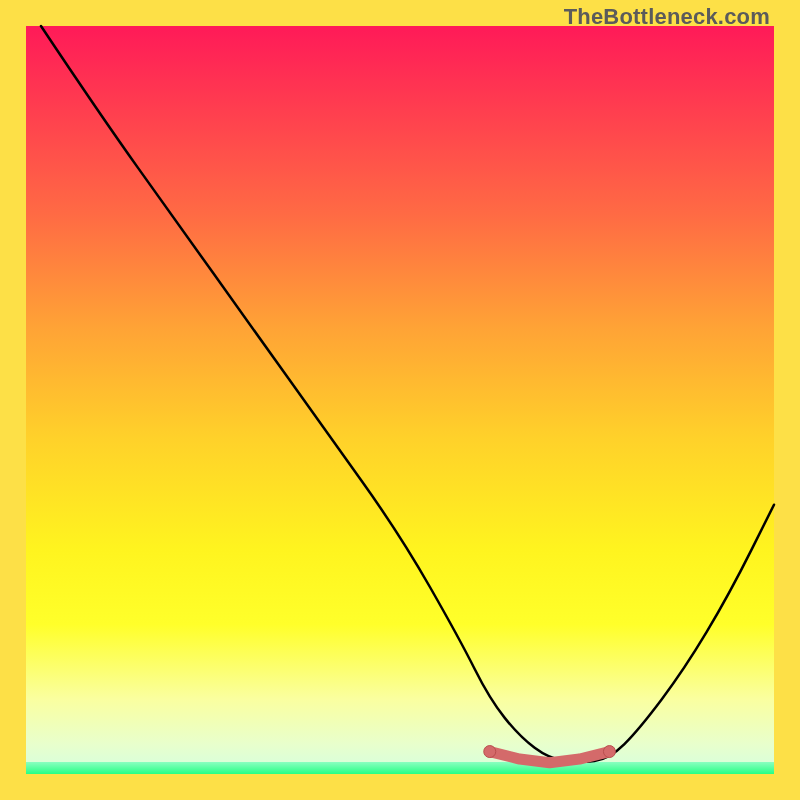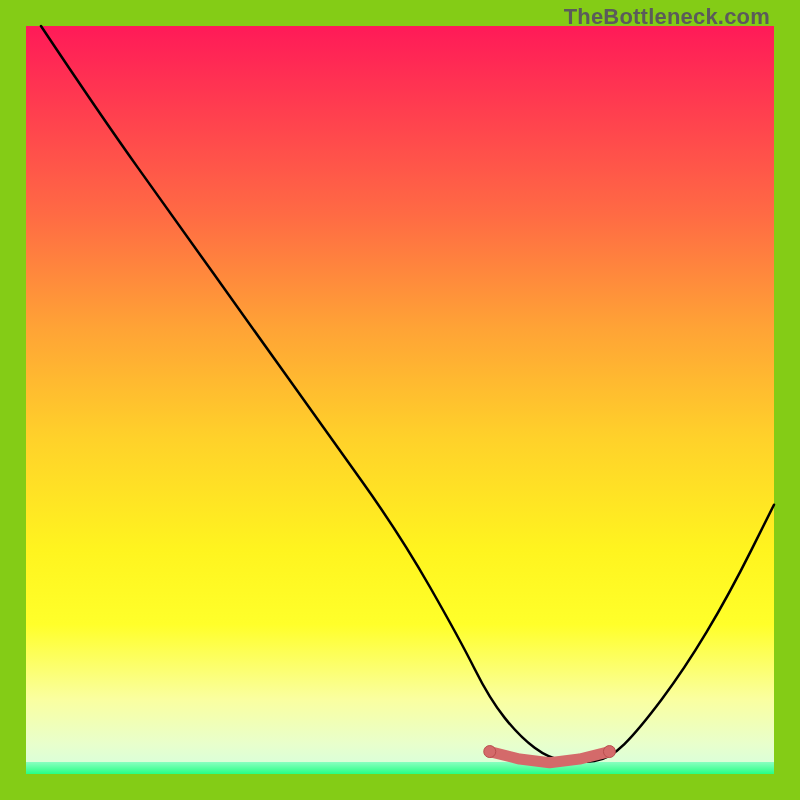--- a/index.html
+++ b/index.html
@@ -10,21 +10,21 @@
     background: #000;
     overflow: hidden;
     font-family: Arial, Helvetica, sans-serif;
   }
   .frame {
     position: absolute;
     top: 0;
     left: 0;
     width: 800px;
     height: 800px;
-    background: #84cc16;
+    background: #fde047;
   }
   .plot-area {
     position: absolute;
     top: 26px;
     left: 26px;
     width: 748px;
     height: 748px;
     
     background: linear-gradient(
       to bottom,

